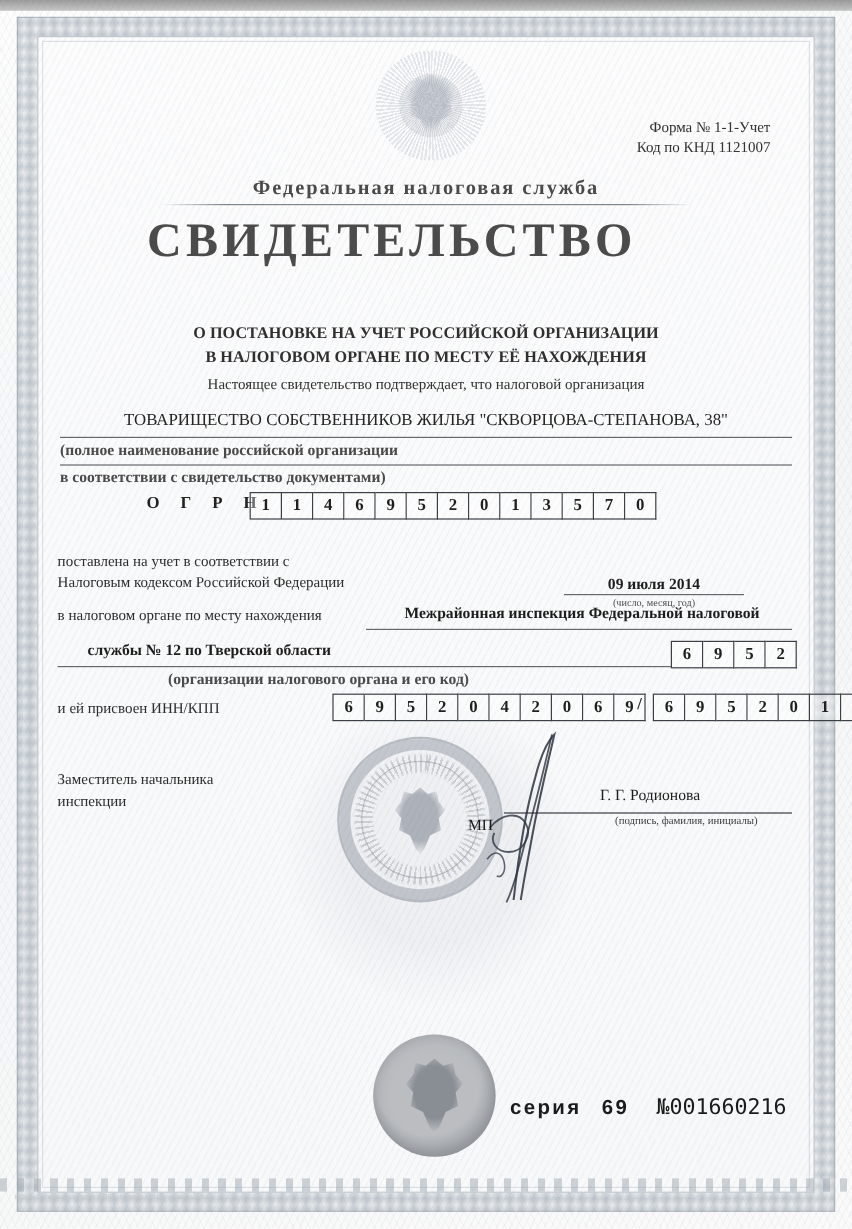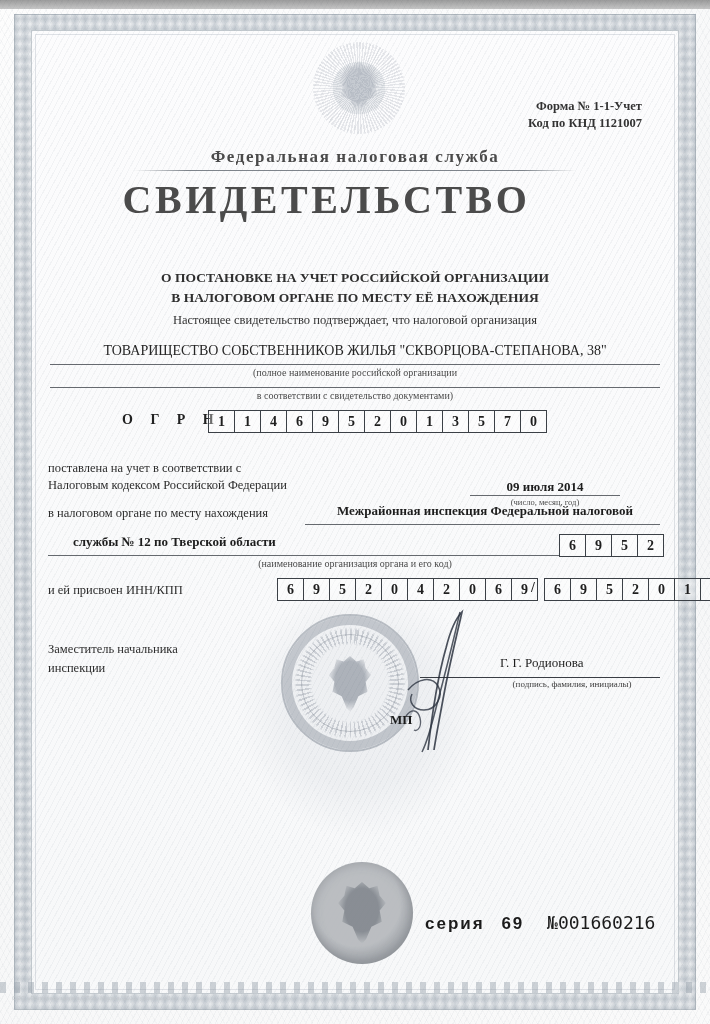--- a/index.html
+++ b/index.html
@@ -65,21 +65,21 @@
   }
   .emblem-bottom:after{
     content:"";position:absolute;left:25px;top:20px;width:52px;height:62px;
     background:radial-gradient(ellipse at 50% 45%, rgba(110,116,124,.75) 0 45%, rgba(160,165,170,0) 70%);
     clip-path:polygon(50% 0%,64% 10%,80% 6%,84% 22%,96% 34%,84% 46%,88% 64%,68% 72%,58% 92%,50% 100%,42% 92%,32% 72%,12% 64%,16% 46%,4% 34%,16% 22%,20% 6%,36% 10%);
   }
 
   
   .form-code{
     position:absolute;right:68px;top:98px;text-align:right;
-    font-size:12.5px;font-weight:bold;line-height:1.35;color:#333;
+    font-size:12.5px;font-weight:normal;line-height:1.35;color:#333;
   }
   .fns-title{
     position:absolute;left:0;top:147px;width:710px;text-align:center;
     font-size:17px;font-weight:bold;letter-spacing:1.6px;color:#4a4a4a;
   }
   .fns-rule{
     position:absolute;left:134px;top:170px;width:442px;height:1px;
     background:linear-gradient(90deg,rgba(120,130,140,0),rgba(105,112,120,.85) 12%,rgba(105,112,120,.85) 88%,rgba(120,130,140,0));
   }
   .cert-title{
@@ -94,22 +94,22 @@
     position:absolute;left:0;top:313px;width:710px;text-align:center;
     font-size:12.5px;color:#333;
   }
 
   .org-name{
     position:absolute;left:50px;top:343px;width:610px;text-align:center;
     font-size:14px;color:#252525;
   }
   .rule{position:absolute;height:1px;background:rgba(60,65,72,.78);}
   .caption{
-    position:absolute;width:610px;left:50px;text-align:center;
-    font-size:10px;color:#4a4a4a;
+    position:absolute;width:610px;left:50px;text-align:left;
+    font-size:13px;color:#4a4a4a;font-weight:bold;
   }
 
   
   .boxrow{position:absolute;display:flex;}
   .cell{
     width:25px;height:21px;border:1px solid #3b4046;border-left:none;
     font-size:14px;font-weight:bold;color:#1f1f1f;
     display:flex;align-items:center;justify-content:center;
     background:rgba(255,255,255,.35);
   }
@@ -133,21 +133,21 @@
     position:absolute;left:310px;top:503px;width:350px;
     font-size:13px;font-weight:bold;color:#1d1d1d;text-align:center;
   }
   .office2{
     position:absolute;left:48px;top:534px;
     font-size:13px;font-weight:bold;color:#1d1d1d;margin-left:25px;
   }
   .sign-role{position:absolute;left:48px;top:640px;font-size:12.5px;line-height:1.55;color:#2d2d2d;}
   .sign-name{position:absolute;left:500px;top:655px;font-size:13px;color:#1d1d1d;}
   .sign-cap{position:absolute;left:420px;top:679px;width:240px;text-align:center;font-size:9px;color:#3d3d3d;padding-left:32px;}
-  .mp{position:absolute;left:390px;top:712px;font-size:13px;font-weight:bold;color:#1a1a1a;}
+  .mp{position:absolute;left:390px;top:680px;font-size:13px;font-weight:normal;color:#1a1a1a;}
 
   .stamp{
     position:absolute;left:281px;top:614px;width:134px;height:134px;border-radius:50%;
     border:2px solid rgba(95,105,120,.50);
     box-shadow:inset 0 0 0 7px rgba(255,255,255,0), inset 0 0 0 9px rgba(95,105,120,.40);
     opacity:.78;
   }
   .stamp:before{
     content:"";position:absolute;left:18px;top:18px;right:18px;bottom:18px;border-radius:50%;
     border:1px solid rgba(95,105,120,.42);
@@ -237,21 +237,21 @@
     <div class="date-val">09 июля 2014</div>
     <div class="rule" style="left:470px;top:495px;width:150px;"></div>
     <div class="date-cap">(число, месяц, год)</div>
 
     <div class="lbl" style="left:48px;top:504px;">в налоговом органе по месту нахождения</div>
     <div class="office1">Межрайонная инспекция Федеральной налоговой</div>
     <div class="rule" style="left:305px;top:524px;width:355px;"></div>
 
     <div class="office2">службы № 12 по Тверской области</div>
     <div class="rule" style="left:48px;top:555px;width:512px;"></div>
-    <div class="caption" style="top:558px;left:140px;width:430px;">(наименование организация органа и его код)</div>
+    <div class="caption" style="top:558px;left:140px;width:430px;">(организации налогового органа и его код)</div>
     <div class="boxrow" id="office-code-row" style="left:559px;top:534px;">
         <div class="cell">6</div>
         <div class="cell">9</div>
         <div class="cell">5</div>
         <div class="cell">2</div>
       </div>
 
     <div class="lbl" style="left:48px;top:581px;">и ей присвоен ИНН/КПП</div>
     <div class="boxrow" id="inn-row" style="left:277px;top:578px;">
         <div class="cell">6</div>

